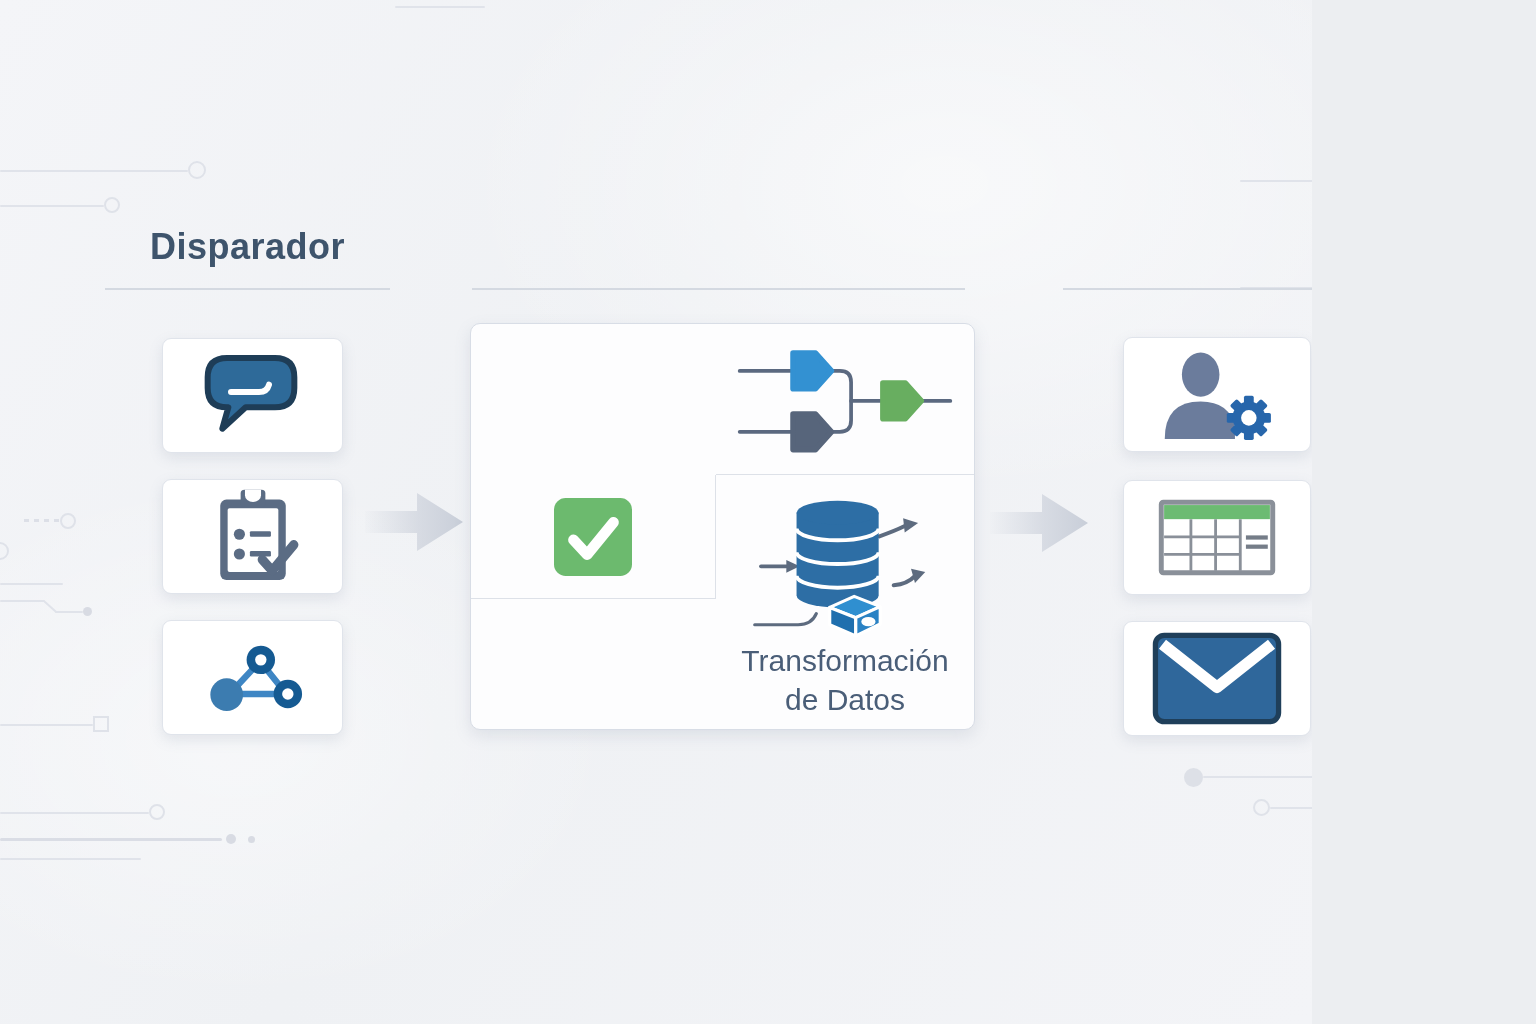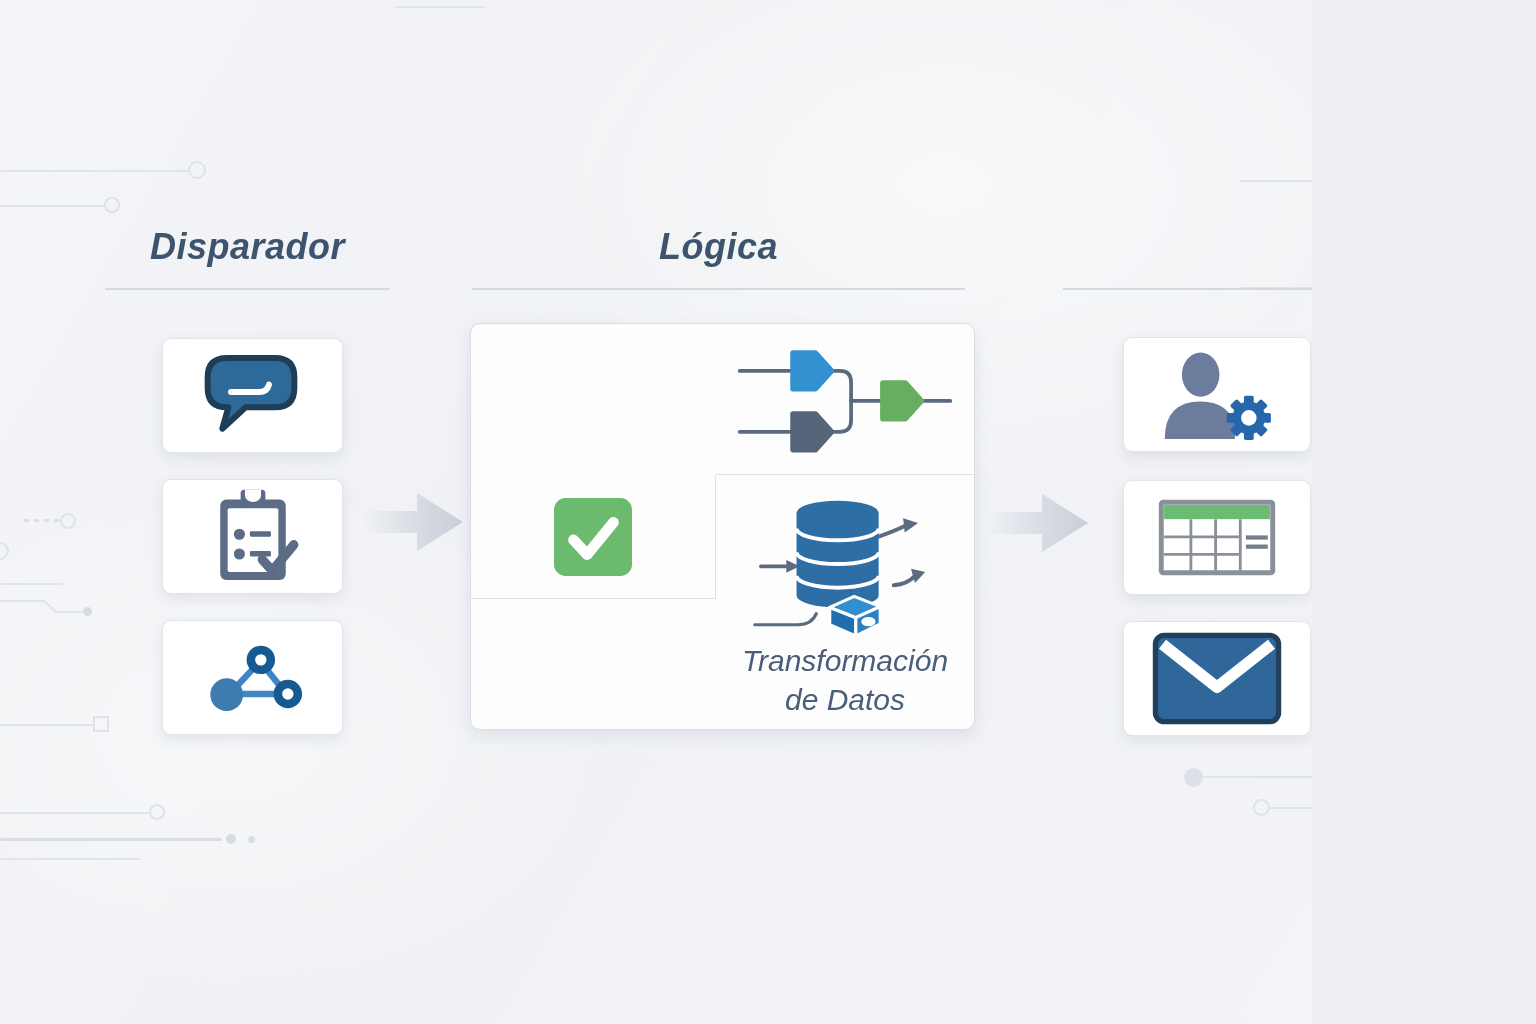--- a/index.html
+++ b/index.html
@@ -3,21 +3,20 @@
 <meta charset="utf-8">
 <style>
   html,body{margin:0;padding:0;}
   body{font-family:"Liberation Sans",sans-serif;background:#eceef1;}
   .stage{
     position:relative;width:1312px;height:1024px;overflow:hidden;
     background:
       radial-gradient(700px 450px at 72% 18%, rgba(255,255,255,.55), transparent 70%),
       radial-gradient(550px 380px at 18% 72%, rgba(255,255,255,.45), transparent 70%),
       linear-gradient(120deg,#f4f5f8 0%,#eff1f4 45%,#f3f4f7 100%);
-    font-style: italic;
   }
   
   .traces{position:absolute;inset:0;z-index:0;}
   .tl{position:absolute;height:2px;background:#e0e3ea;border-radius:2px;}
   .tl.thick{height:3px;background:#dadde5;}
   .tc{position:absolute;border:2.5px solid #dfe2e9;border-radius:50%;background:transparent;box-sizing:border-box;}
   .tc.filled{background:#dde0e7;border-color:#dde0e7;}
   .tdot{position:absolute;background:#d8dbe3;border-radius:50%;}
   .tsq{position:absolute;border:2.5px solid #dfe2e9;background:transparent;box-sizing:border-box;}
   .tdash{position:absolute;height:3px;background:repeating-linear-gradient(90deg,#dcdfe7 0 5px,transparent 5px 10px);}
@@ -95,21 +94,20 @@
     <div class="tc filled" style="left:1184px;top:768px;width:19px;height:19px;"></div>
     <div class="tl" style="left:1203px;top:776px;width:333px;"></div>
     <div class="tc" style="left:1253px;top:799px;width:17px;height:17px;"></div>
     <div class="tl" style="left:1270px;top:807px;width:266px;"></div>
     <div class="tl" style="left:1403px;top:834px;width:133px;"></div>
   </div>
 
   <div class="col-header" style="left:105px;width:285px;">Disparador</div>
   <div class="header-rule" style="left:105px;width:285px;"></div>
 
-  <div class="col-header" style="left:472px;width:493px;">Lógica</div>
   <div class="header-rule" style="left:472px;width:493px;"></div>
 
   <div class="header-rule" style="left:1063px;width:303px;"></div>
 
   <div class="card" style="left:162px;top:338px;">
     <svg width="130" height="100" viewBox="0 0 190 150">
       <path d="M58,18 H128 Q157,18 157,47 V63 Q157,92 128,92 H84 L49,124 L58,92 H56 Q27,92 27,63 V47 Q27,18 56,18 Z" fill="#2e6a99" stroke="#1e3d57" stroke-width="9" stroke-linejoin="round"></path>
       <path d="M62,69 H104 Q116,69 119,58" fill="none" stroke="#ffffff" stroke-width="9" stroke-linecap="round"></path>
     </svg>
   </div>

